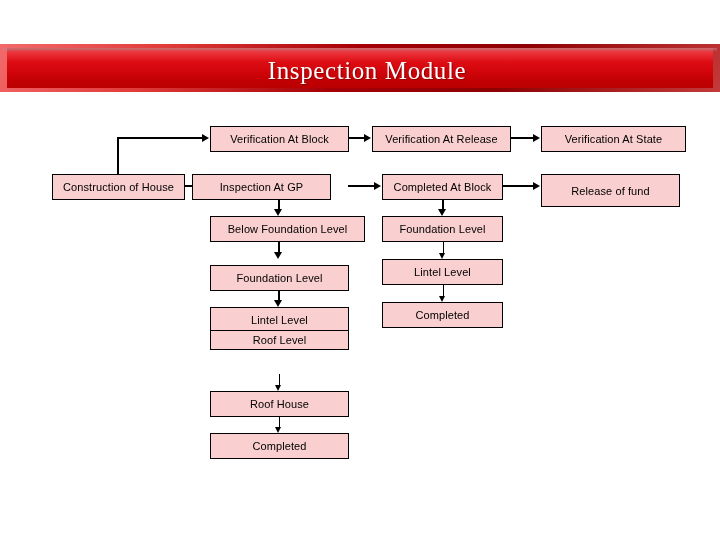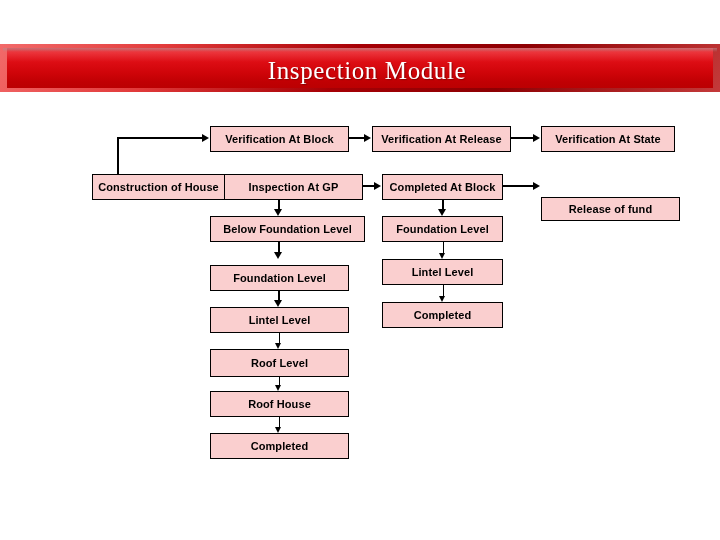--- a/index.html
+++ b/index.html
@@ -72,21 +72,20 @@
     background: #facfcf;
     border: 1px solid #000000;
     color: #000000;
     font-size: 11px;
     text-align: center;
     white-space: nowrap;
     display: flex;
     align-items: center;
     justify-content: center;
     letter-spacing: 0.1px;
-    font-weight: bold;
   }
 
   
   .hline, .vline {
     position: absolute;
     background: #000000;
   }
   .hline { height: 2px; }
   .vline { width: 2px; }
   .vline.thin { width: 1px; }
@@ -158,31 +157,31 @@
 
 <div class="vline" style="left:442px; top:199px; height:11px;"></div>
 <div class="arrow-d" style="left:438px; top:209px;"></div>
 
 <div class="vline thin" style="left:442.5px; top:241px; height:13px;"></div>
 <div class="arrow-d sm" style="left:439px; top:253px;"></div>
 
 <div class="vline thin" style="left:442.5px; top:284px; height:13px;"></div>
 <div class="arrow-d sm" style="left:439px; top:296px;"></div>
 
-<div class="node" style="left:52px; top:174px; width:133px; height:26px;margin-left:40px;">Construction of House</div>
+<div class="node" style="left:52px; top:174px; width:133px; height:26px;">Construction of House</div>
 
 <div class="node" style="left:210px; top:126px; width:139px; height:26px;">Verification At Block</div>
-<div class="node" style="left:224px; top:174px; width:139px; height:26px;">Inspection At GP</div>
+<div class="node" style="left:192px; top:174px; width:139px; height:26px;">Inspection At GP</div>
 <div class="node" style="left:210px; top:216px; width:155px; height:26px;">Below Foundation Level</div>
 <div class="node" style="left:210px; top:265px; width:139px; height:26px;">Foundation Level</div>
 <div class="node" style="left:210px; top:307px; width:139px; height:26px;">Lintel Level</div>
-<div class="node" style="left:210px; top:349px; width:139px; height:28px;">Roof Level</div>
+<div class="node" style="left:210px; top:330px; width:139px; height:20px;">Roof Level</div>
 <div class="node" style="left:210px; top:391px; width:139px; height:26px;">Roof House</div>
 <div class="node" style="left:210px; top:433px; width:139px; height:26px;">Completed</div>
 
 <div class="node" style="left:372px; top:126px; width:139px; height:26px;">Verification At Release</div>
 <div class="node" style="left:382px; top:174px; width:121px; height:26px;">Completed At Block</div>
 <div class="node" style="left:382px; top:216px; width:121px; height:26px;">Foundation Level</div>
 <div class="node" style="left:382px; top:259px; width:121px; height:26px;">Lintel Level</div>
 <div class="node" style="left:382px; top:302px; width:121px; height:26px;">Completed</div>
 
-<div class="node" style="left:541px; top:126px; width:134px; height:26px;">Verification At State</div>
-<div class="node" style="left:541px; top:174px; width:139px; height:24px;margin-top:23px;">Release of fund</div>
+<div class="node" style="left:541px; top:126px; width:145px; height:26px;">Verification At State</div>
+<div class="node" style="left:541px; top:174px; width:139px; height:33px;">Release of fund</div>
 
 </body></html>

